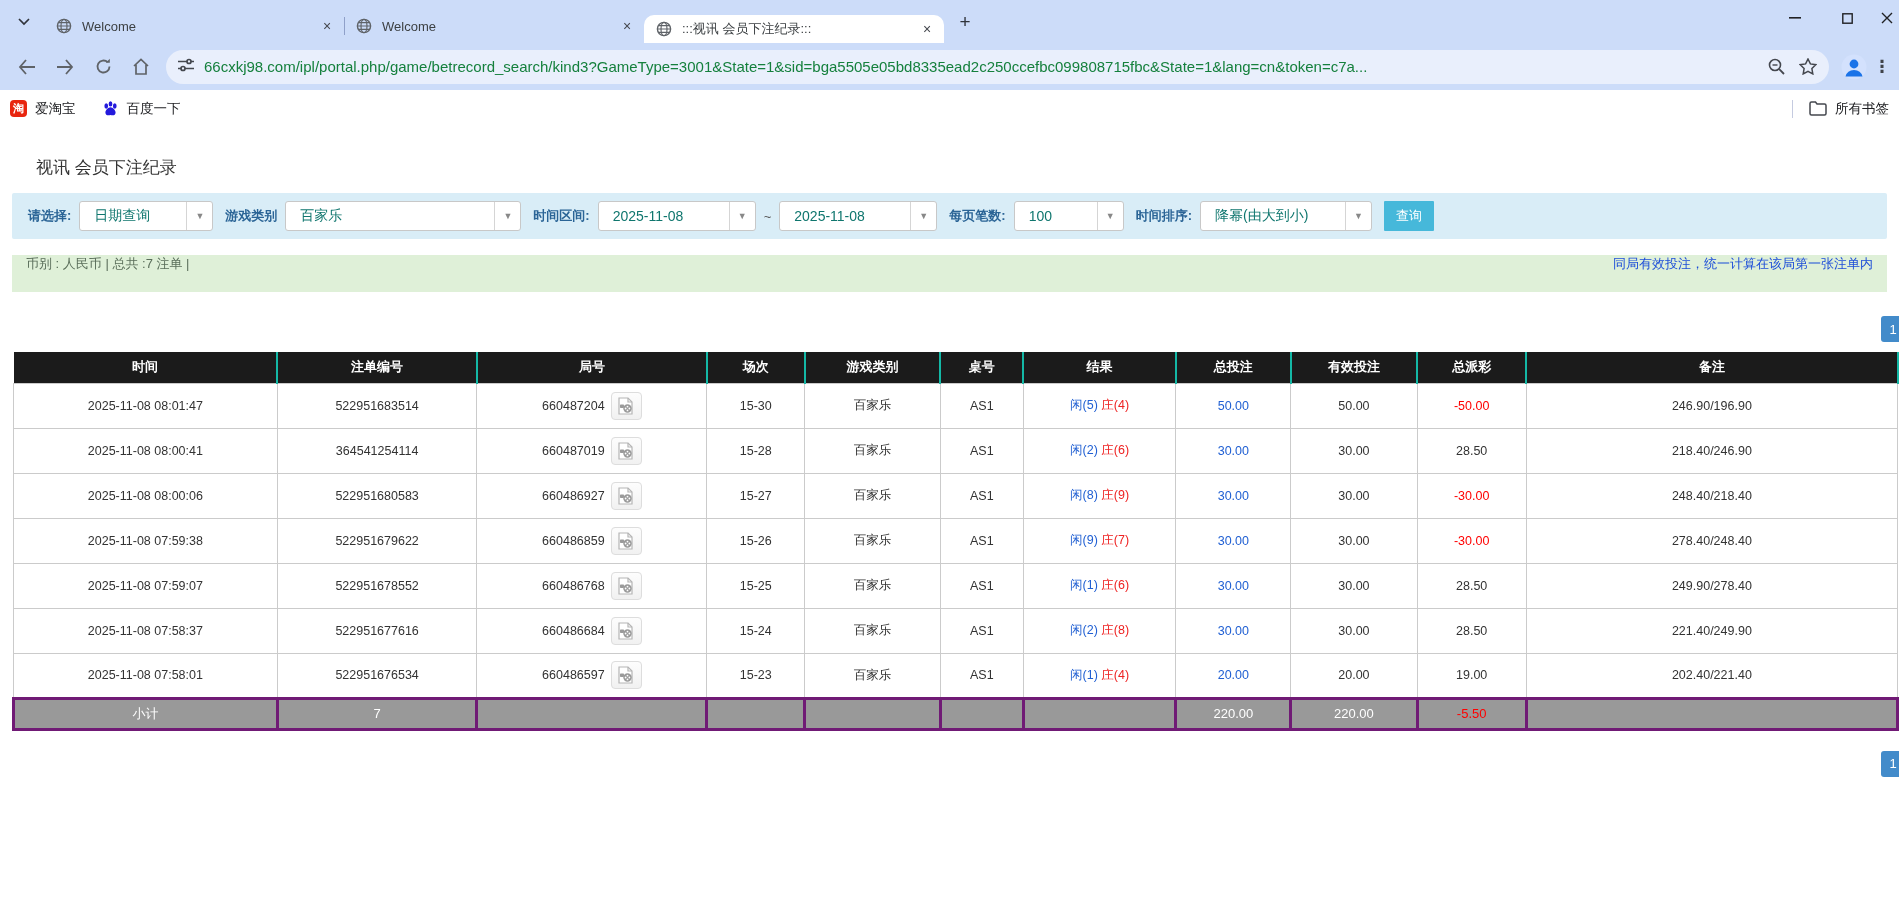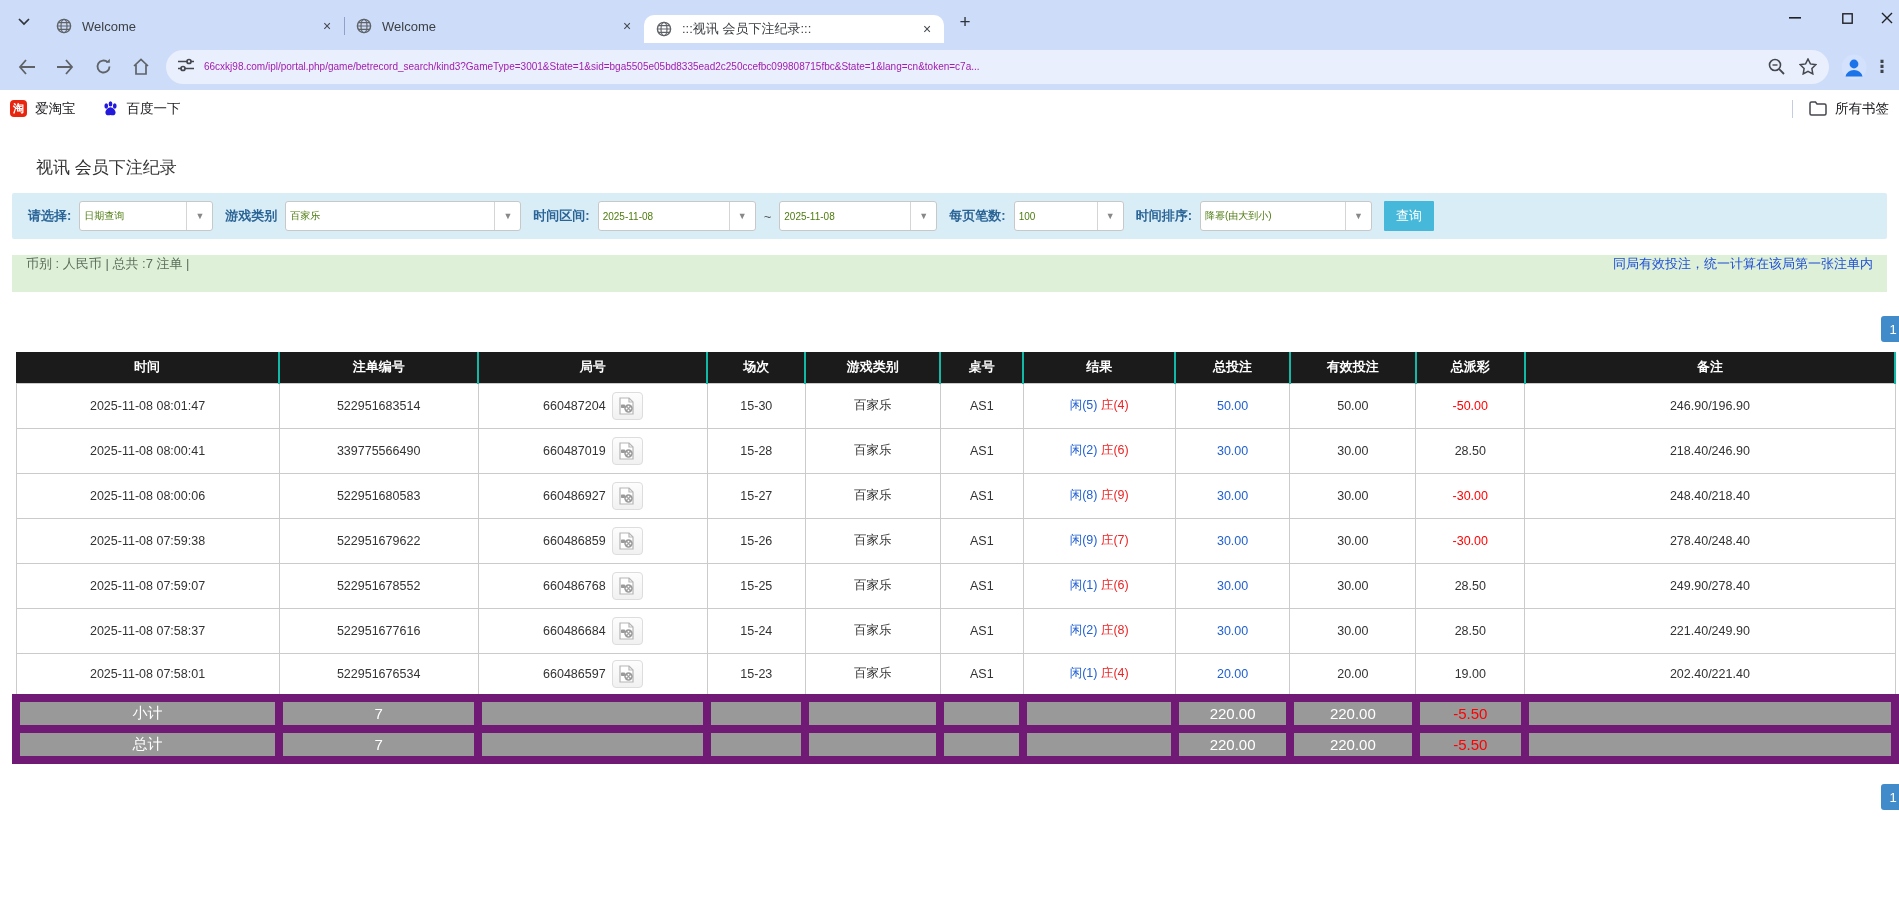--- a/index.html
+++ b/index.html
@@ -25,21 +25,21 @@
   .win-btn { width:52px; height:36px; display:flex; align-items:center; justify-content:center;
     color:#202124; font-size:14px; }
   .win-btn.close { width:26px; justify-content:flex-start; padding-left:8px; }
 
   .toolbar { height:47px; background:#ccdcf9; display:flex; align-items:center; padding:0 8px; }
   .nav-icon { width:32px; height:32px; display:flex; align-items:center; justify-content:center;
     margin:0 3px; color:#3f434a; flex:none; border-radius:50%; }
   .omnibox { flex:1; height:34px; background:#e9effc; border-radius:17px; margin:0 6px; display:flex;
     align-items:center; padding:0 12px; min-width:0; }
   .omnibox .site-icon { flex:none; margin-right:10px; color:#44474e; }
-  .omnibox .url { flex:1; font-size:10px; color:#a21caf; white-space:nowrap; overflow:hidden; }
+  .omnibox .url { flex:1; font-size:15px; color:#15803d; white-space:nowrap; overflow:hidden; }
   .omnibox .o-icon { flex:none; margin-left:14px; color:#44474e; display:flex; align-items:center; }
   .profile-btn { width:30px; height:30px; border-radius:50%; display:flex; align-items:center;
     justify-content:center; margin:0 4px; flex:none; }
   .menu-dots { width:18px; height:30px; display:flex; align-items:center; justify-content:center;
     color:#3f434a; font-size:17px; font-weight:bold; flex:none; }
 
   .bookmarks { height:38px; background:#fff; display:flex; align-items:center; padding:0 10px;
     border-bottom:1px solid #fff; }
   .bm-item { display:flex; align-items:center; font-size:13.5px; color:#202124; margin-right:26px;
     cursor:pointer; }
@@ -52,21 +52,21 @@
 
   
   .content { background:#fff; padding:0 0 0 12px; }
   .page-title { font-size:17px; color:#333; padding:28px 0 14px 0; font-weight:normal;margin-left:24px; }
 
   .filter-bar { background:#d9edf7; height:46px; display:flex; align-items:center; padding:0 10px;
     gap:6px; margin-right:12px; border-radius:2px; }
   .f-label { color:#2a6496; font-size:13px; font-weight:bold; white-space:nowrap; margin:0 2px 0 6px; }
   .combo { background:#fff; border:1px solid #c8c8c8; border-radius:3px; height:30px; display:flex;
     align-items:center; cursor:pointer; }
-  .combo .c-val { font-size:10px; color:#4d7c0f; padding:0 4px; flex:1; white-space:nowrap; }
+  .combo .c-val { font-size:14px; color:#0f766e; padding:0 14px; flex:1; white-space:nowrap; }
   .combo .c-arrow { width:26px; height:28px; border-left:1px solid #d5d5d5; display:flex;
     align-items:center; justify-content:center; color:#888; font-size:9px; flex:none; }
   .tilde { color:#555; font-size:13px; margin:0 2px; }
   .search-btn { background:#46b8da; color:#fff; border:none; border-radius:1px; height:30px;
     padding:0 12px; font-size:13px; margin-left:6px; cursor:pointer; }
 
   .info-bar { background:#dff0d8; height:37px; display:flex; align-items:flex-start; justify-content:space-between;
     padding:0 14px; margin:16px 12px 0 0; }
   .info-left { color:#5a6e5a; font-size:13px; }
   .info-right { color:#1d4ed8; font-size:13px; }
@@ -81,21 +81,21 @@
     border-right:2px solid #14b8a6; text-align:center; }
   .bet-table td { border:1px solid #cbcbcb; height:45px; text-align:center; font-size:12.5px; color:#333; }
   .bet-table td.blue { color:#2160d3; }
   .result-player { color:#2160d3; }
   .result-banker { color:#ee2222; }
   td .neg, td.neg { color:#f00; }
   .round-cell .round-no { vertical-align:middle; }
   .video-btn { display:inline-flex; align-items:center; justify-content:center; width:31px; height:28px;
     border:1px solid #ddd; border-radius:4px; background:linear-gradient(#fdfdfd,#f1f1f1);
     margin-left:6px; vertical-align:middle; cursor:pointer; }
-  tr.sum-row td { background:#999; color:#fff; height:31px; border:8px solid #701a75; font-size:15px; }
+  tr.sum-row td { background:#999; color:#fff; height:31px; border:3px solid #701a75; font-size:13px; }
   tr.sum-row td.neg { color:#f00; }
 
   
   col.c-time{width:14%} col.c-bid{width:10.6%} col.c-round{width:12.2%} col.c-sess{width:5.2%}
   col.c-game{width:7.2%} col.c-tbl{width:4.4%} col.c-res{width:8.1%} col.c-tot{width:6.1%}
   col.c-val{width:6.7%} col.c-pay{width:5.8%} col.c-note{width:19.7%}
 </style>
 </head>
 <body>
 
@@ -344,21 +344,21 @@
       <span class="result-banker">庄(4)</span>
     </td>
     <td class="blue">50.00</td>
     <td>50.00</td>
     <td class="payout neg">-50.00</td>
     <td>246.90/196.90</td>
   </tr>
 
   <tr class="data-row">
     <td>2025-11-08 08:00:41</td>
-    <td>339775566490</td>
+    <td>364541254114</td>
     <td class="round-cell">
       <span class="round-no">660487019</span><button class="video-btn">
               <svg width="16" height="18" viewBox="0 0 16 18">
                 <path d="M1 1h9l4 4v12H1z" fill="#fff" stroke="#b5b5b5" stroke-width="1.2"></path>
                 <path d="M10 1v4h4" fill="none" stroke="#b5b5b5" stroke-width="1.2"></path>
                 <circle cx="9.5" cy="11.5" r="4.2" fill="#9a9a9a"></circle>
                 <circle cx="9.5" cy="9.6" r="0.9" fill="#fff"></circle>
                 <circle cx="7.6" cy="11.5" r="0.9" fill="#fff"></circle>
                 <circle cx="11.4" cy="11.5" r="0.9" fill="#fff"></circle>
                 <circle cx="9.5" cy="13.4" r="0.9" fill="#fff"></circle>
@@ -536,32 +536,19 @@
         <td></td>
           <td></td>
           <td></td>
           <td></td>
           <td></td>
         <td>220.00</td>
         <td>220.00</td>
         <td class="neg">-5.50</td>
         <td></td>
       </tr>
-      <tr class="sum-row">
-        <td>总计</td>
-        <td>7</td>
-        <td></td>
-          <td></td>
-          <td></td>
-          <td></td>
-          <td></td>
-        <td>220.00</td>
-        <td>220.00</td>
-        <td class="neg">-5.50</td>
-        <td></td>
-      </tr>
     </tbody>
   </table>
 
   <div class="pager-row bottom">
     <div class="page-btn">1</div>
   </div>
 </div>
 
 </body></html>

